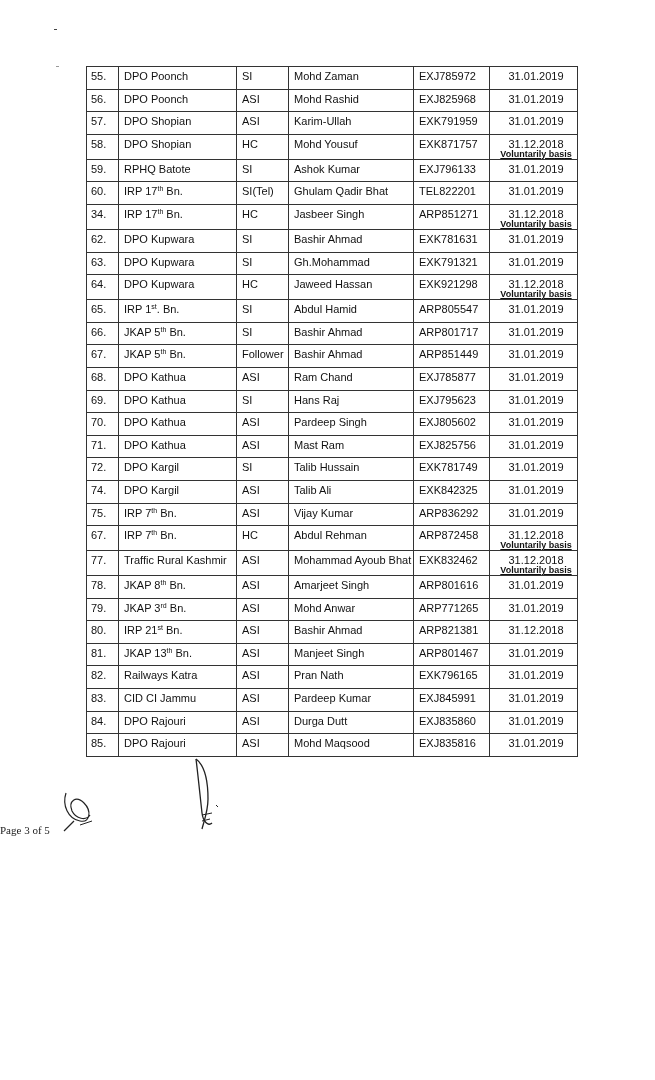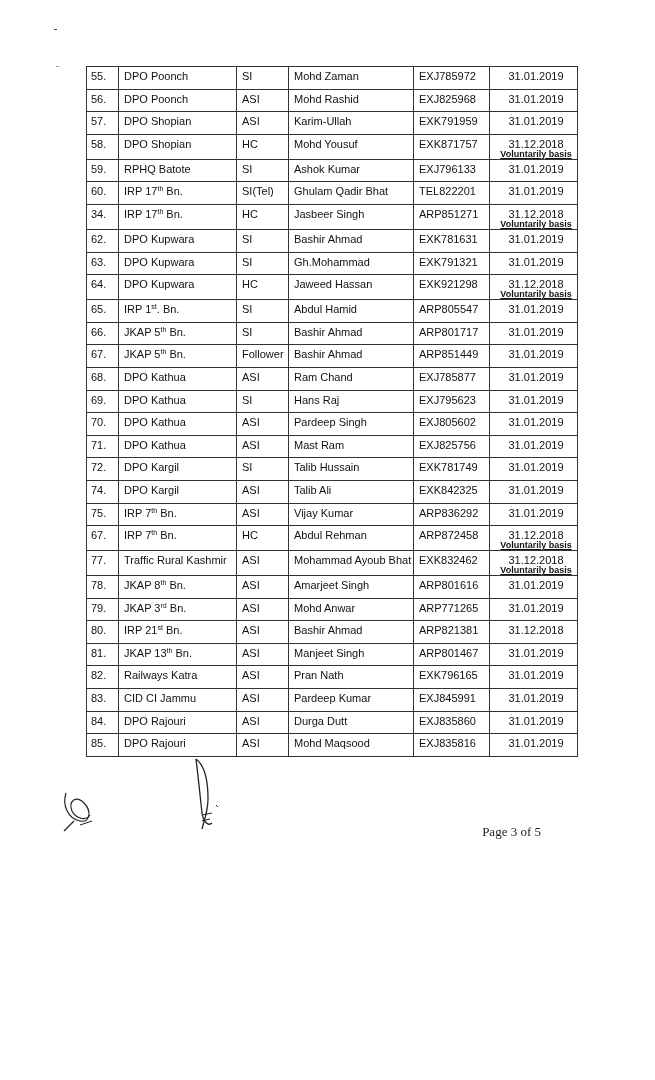--- a/index.html
+++ b/index.html
@@ -15,22 +15,22 @@
   table.roster tr.tall { height: 23.6px; }
   td.c-sno { width: 27px; padding-left: 4px !important; }
   td.c-unit { width: 112px; }
   td.c-rank { width: 46px; }
   td.c-name { width: 119px; }
   td.c-pno { width: 70px; }
   td.c-date { width: auto; text-align: center; }
   .cell-pad { display: block; padding-top: 3px; }
   sup { font-size: 7px; line-height: 0; vertical-align: 4px; }
   .note { display: block; font-size: 9px; font-weight: bold; line-height: 9px; margin-top: -1px; text-decoration: underline; }
-  .footer { position: absolute; left: 0; width: 541px; top: 824px; text-align: right;
-            font-family: "Liberation Serif", serif; font-size: 13px; color: #222; }
+  .footer { position: absolute; left: 0; width: 541px; top: 824px; text-align: left;
+            font-family: "Liberation Serif", serif; font-size: 11px; color: #222; }
   .sig { position: absolute; }
 </style>
 </head>
 <body>
 
 <div class="dash"></div>
 <div class="dash2"></div>
 
 <table class="roster">
   <tbody id="roster-body">

